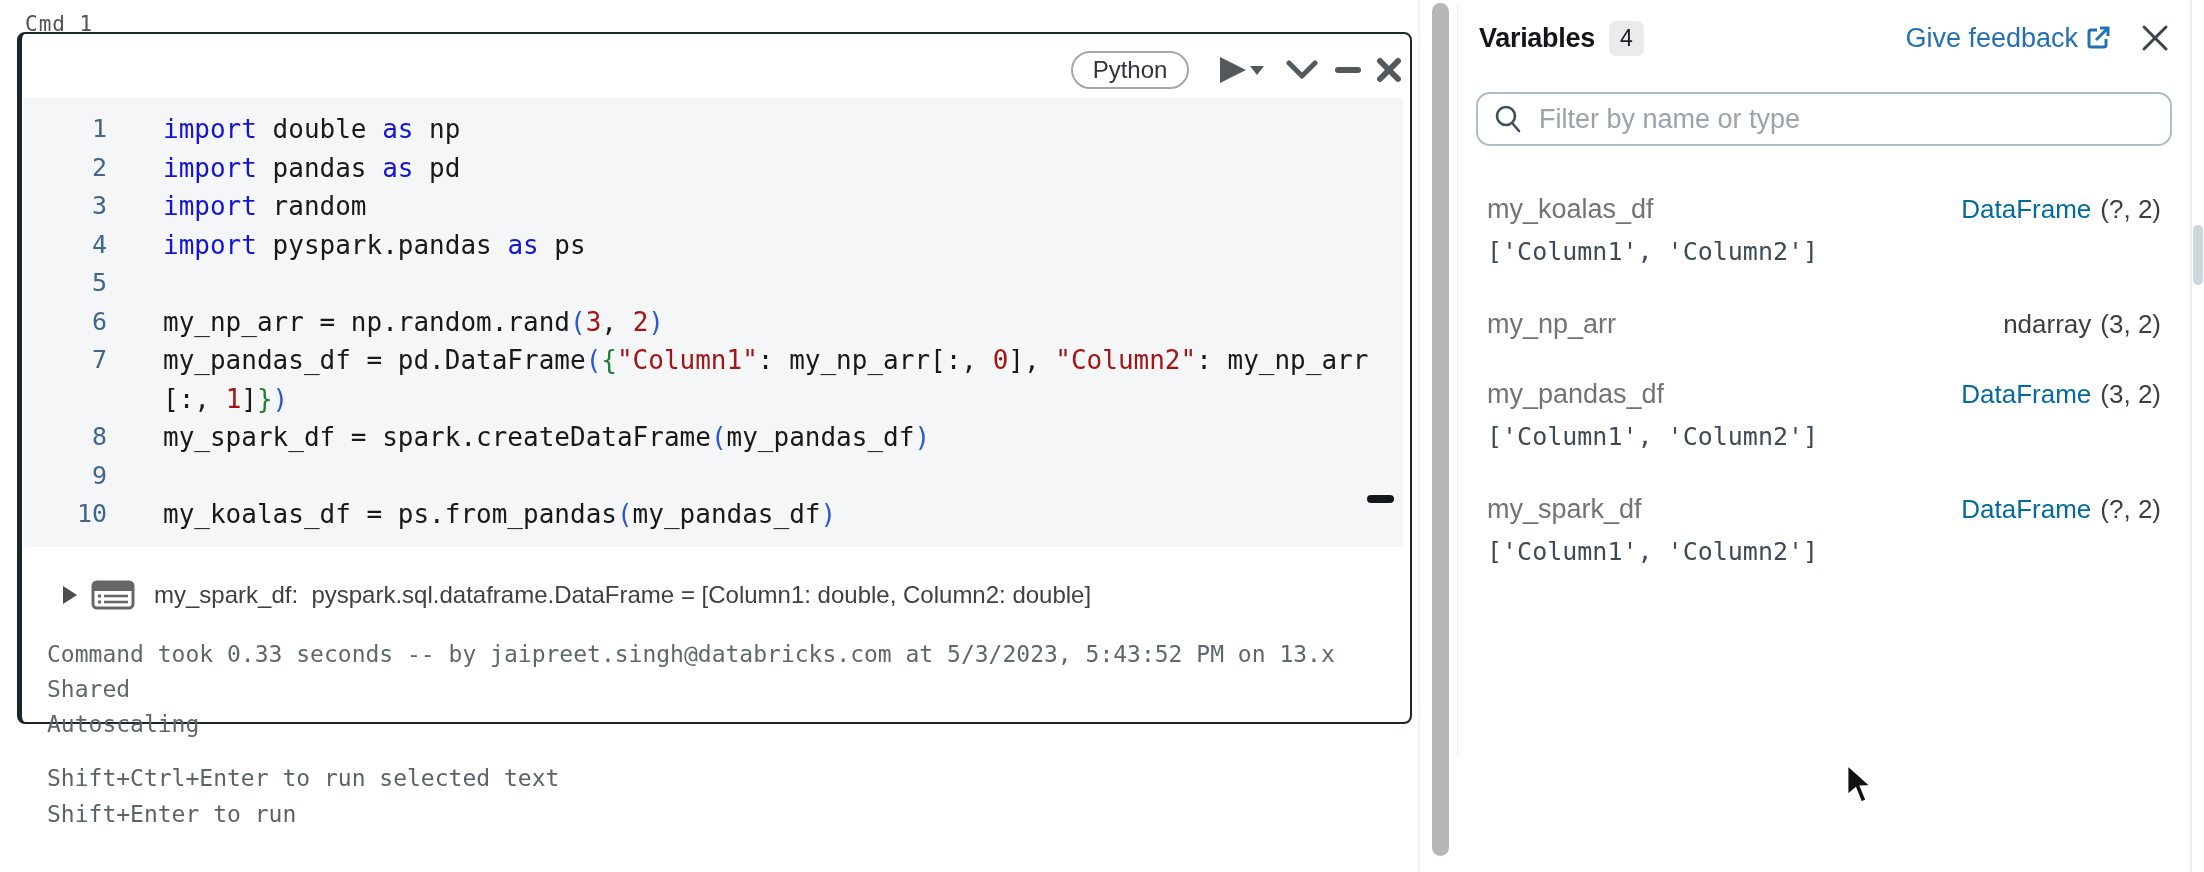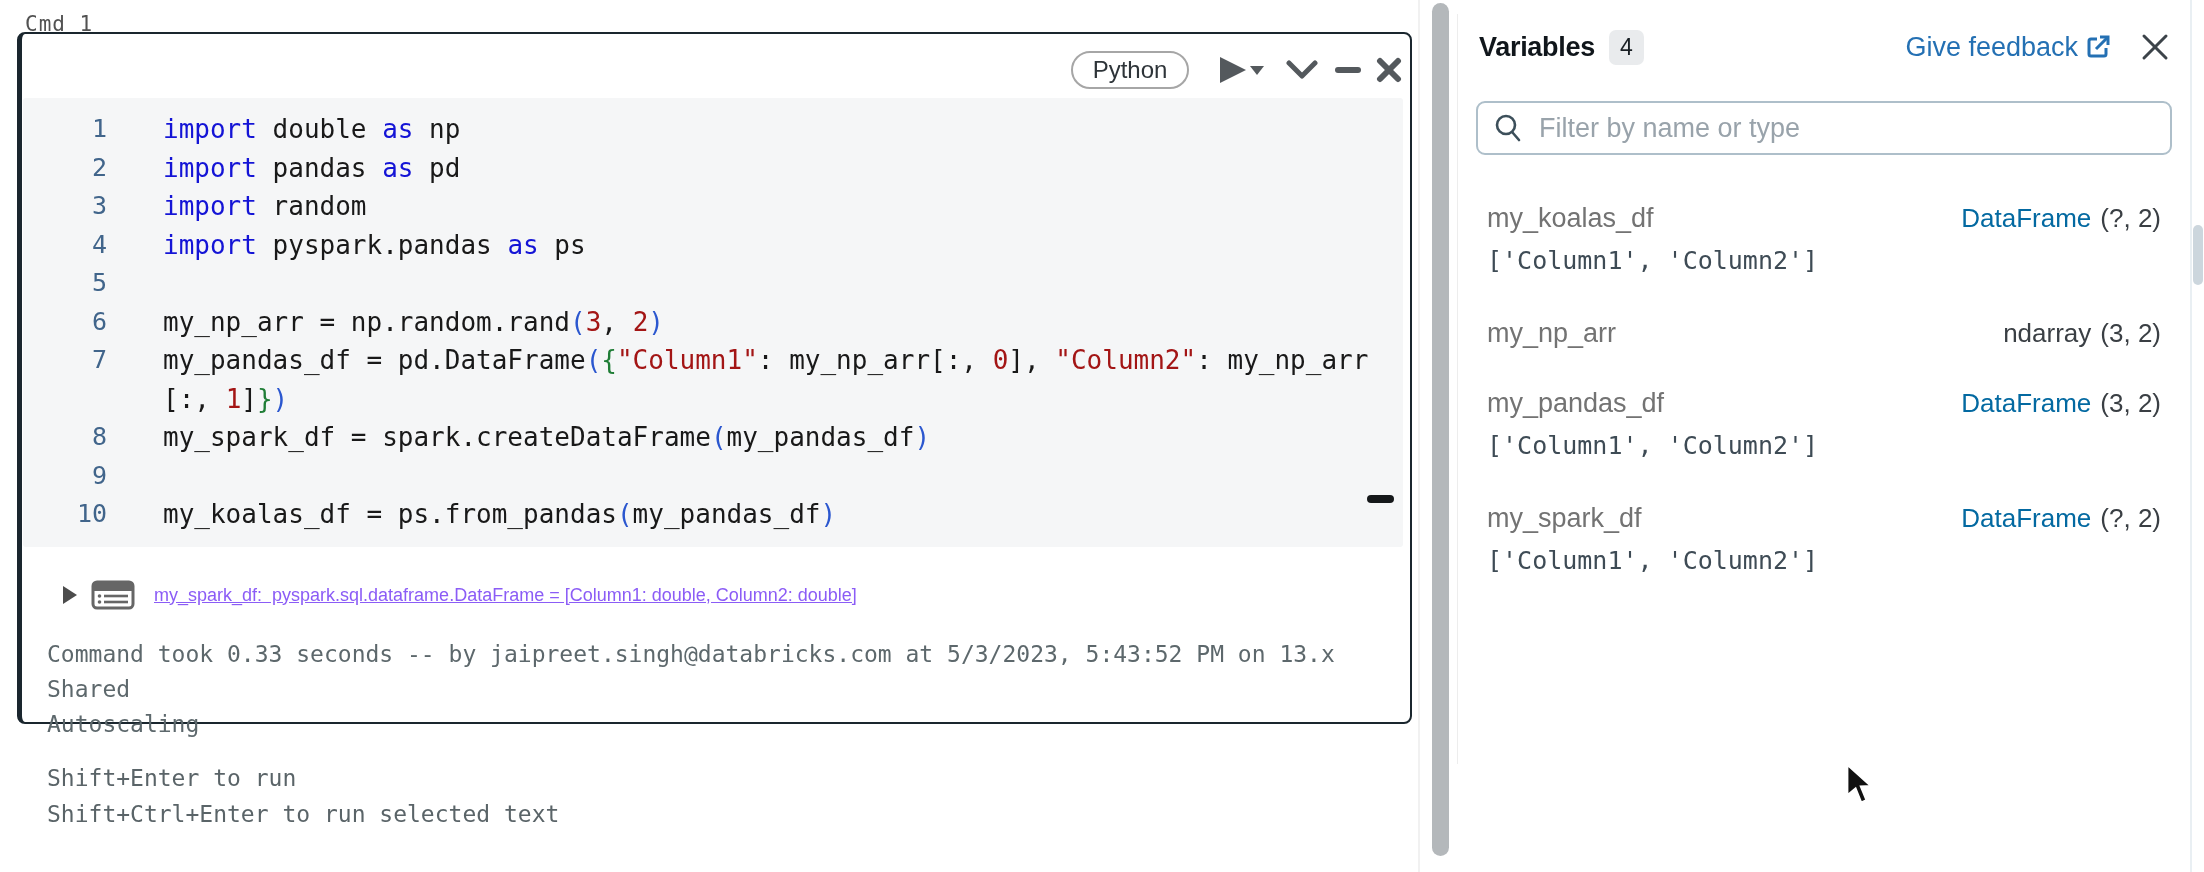--- a/index.html
+++ b/index.html
@@ -27,42 +27,42 @@
   .ln{width:84px;text-align:right;color:#41658b;flex:none;font-size:25px;}
   .codetxt{padding-left:56px;white-space:pre;}
   .tk-k{color:#1414d6;} .tk-p{color:#191919;} .tk-n{color:#a31515;}
   .tk-s{color:#a31515;} .tk-b{color:#2b57cf;} .tk-g{color:#1f7d36;}
   .scroll-dash{position:absolute;left:1345px;top:461px;width:27px;height:8px;
     background:#15181a;border-radius:4px;}
   .result-row{position:absolute;left:41px;top:546px;display:flex;align-items:center;}
   .disclosure{width:0;height:0;border-left:14px solid #4c4c4c;
     border-top:9px solid transparent;border-bottom:9px solid transparent;}
   .table-icon{margin-left:14px;display:flex;}
-  .result-text{font-size:18px;color:#8b5cf6;margin-left:19px;white-space:pre;text-decoration:underline;}
+  .result-text{font-size:24px;color:#404040;margin-left:19px;white-space:pre;}
   .status{position:absolute;left:25px;top:603px;
     font:23px/35px "DejaVu Sans Mono",monospace;color:#5d686c;}
   .hints{position:absolute;left:47px;top:760px;
     font:23px/36px "DejaVu Sans Mono",monospace;color:#5a6468;}
   
   .divider{position:absolute;left:1432px;top:3px;width:17px;height:853px;
     background:#b4b8bb;border-radius:9px;}
   
-  .right-panel{position:absolute;left:1457px;top:14px;width:747px;height:750px;
+  .right-panel{position:absolute;left:1457px;top:5px;width:747px;height:750px;
     background:#fff;border-left:1px solid #ededed;box-sizing:border-box;}
   .panel-header{position:absolute;left:21px;right:34px;top:10px;height:46px;
     display:flex;align-items:center;}
   .panel-title{font-size:27px;font-weight:700;color:#10161b;letter-spacing:-0.3px;}
   .count-badge{margin-left:14px;background:#e9ebed;border-radius:7px;
     padding:4px 11px;font-size:23px;color:#191f24;}
   .flex-spacer{flex:1;}
   .feedback{font-size:27px;color:#2470b3;text-decoration:none;cursor:pointer;}
   .ext-icon{margin-left:7px;display:flex;}
   .close-x{margin-left:28px;display:flex;cursor:pointer;}
   .filter-box{position:absolute;left:18px;top:87px;width:696px;height:54px;
-    border:2px solid #aebfca;border-radius:9px;background:#fff;
+    border:2px solid #aebfca;border-radius:14px;background:#fff;
     display:flex;align-items:center;box-sizing:border-box;}
   .search-icon{margin-left:14px;display:flex;}
   .filter-input{border:none;outline:none;background:transparent;flex:1;
     margin-left:13px;font-family:"Liberation Sans",sans-serif;font-size:27px;color:#333;}
   .filter-input::placeholder{color:#99a3ab;}
   .var-rows{position:absolute;left:29px;top:187px;width:674px;}
   .var-row{margin-bottom:36px;}
   .var-head{display:flex;align-items:baseline;margin-bottom:7px;line-height:34px;}
   .var-name{font-size:27px;color:#737373;cursor:pointer;}
   .var-type{margin-left:auto;font-size:26px;color:#3a3f44;}
@@ -172,22 +172,22 @@
     <span class="result-text">my_spark_df:  pyspark.sql.dataframe.DataFrame = [Column1: double, Column2: double]</span>
   </div>
 
   <div class="status">
     <div>Command took 0.33 seconds -- by jaipreet.singh@databricks.com at 5/3/2023, 5:43:52 PM on 13.x Shared</div>
     <div>Autoscaling</div>
   </div>
 </div>
 
 <div class="hints">
+  <div>Shift+Ctrl+Enter to run selected text</div>
   <div>Shift+Enter to run</div>
-  <div>Shift+Ctrl+Enter to run selected text</div>
 </div>
 
 <div class="divider"></div>
 
 <div class="right-panel">
   <div class="panel-header">
     <span class="panel-title">Variables</span>
     <span class="count-badge">4</span>
     <span class="flex-spacer"></span>
     <a class="feedback">Give feedback</a>

